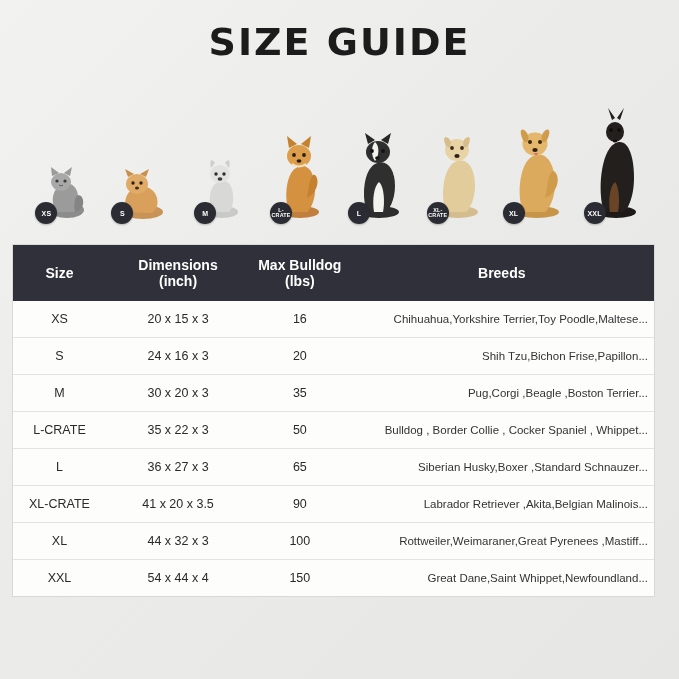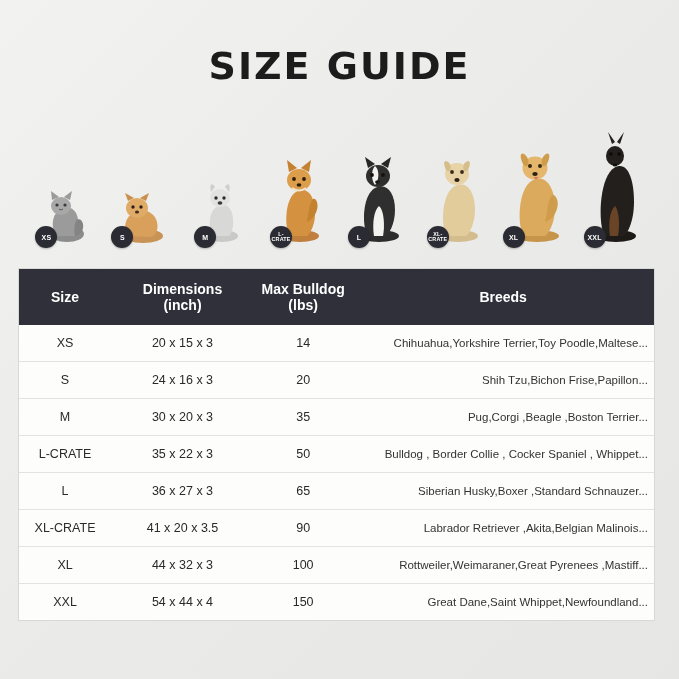--- a/index.html
+++ b/index.html
@@ -19,21 +19,21 @@
     width: 679px;
     height: 679px;
     box-sizing: border-box;
   }
   .title {
     text-align: center;
     font-size: 38px;
     letter-spacing: 2px;
     font-weight: bold;
     color: #1c1c1c;
-    padding-top: 44px;
+    padding-top: 20px;
     font-family: "DejaVu Sans", sans-serif;
   }
 
   
   .pets-row {
     position: relative;
     height: 140px;
     margin: 16px 24px 0 24px;
     display: flex;
     align-items: flex-end;
@@ -67,21 +67,21 @@
     font-weight: bold;
     letter-spacing: .2px;
     line-height: 1;
     text-align: center;
     box-shadow: 0 1px 2px rgba(0,0,0,.25);
   }
   .pet-badge.small-text { font-size: 5.4px; }
 
   
   .table-wrap {
-    margin: 24px 24px 0 18px;
+    margin: 24px 24px 0 12px;
     border: 1px solid #d8d8d6;
     background: #fdfdfc;
   }
   table {
     border-collapse: collapse;
     width: 100%;
     font-size: 12.5px;
   }
   thead th {
     background: #2f3039;
@@ -290,21 +290,21 @@
             <span>Max Bulldog</span>
             <span class="sub">(lbs)</span>
           </th>
           <th><span>Breeds</span></th>
         </tr>
       </thead>
       <tbody>
         <tr>
           <td>XS</td>
           <td>20 x 15 x 3</td>
-          <td>14</td>
+          <td>16</td>
           <td class="breeds">Chihuahua,Yorkshire Terrier,Toy Poodle,Maltese...</td>
         </tr>
         <tr>
           <td>S</td>
           <td>24 x 16 x 3</td>
           <td>20</td>
           <td class="breeds">Shih Tzu,Bichon Frise,Papillon...</td>
         </tr>
         <tr>
           <td>M</td>

